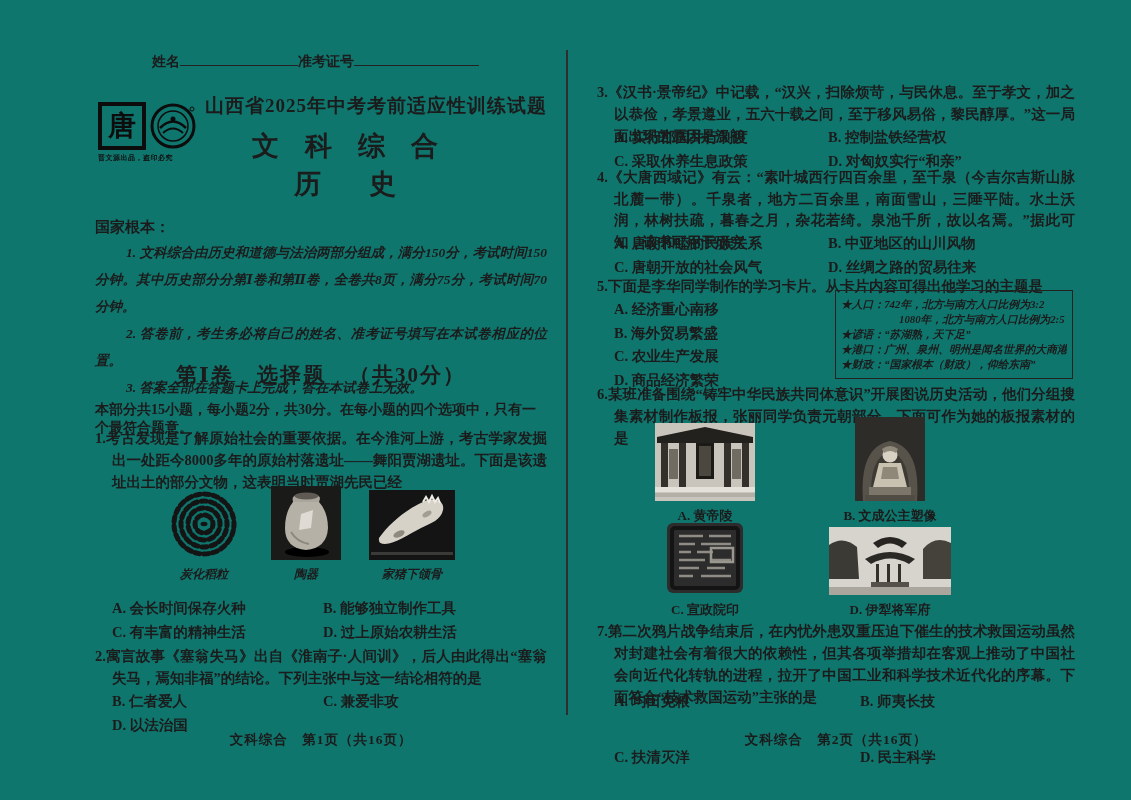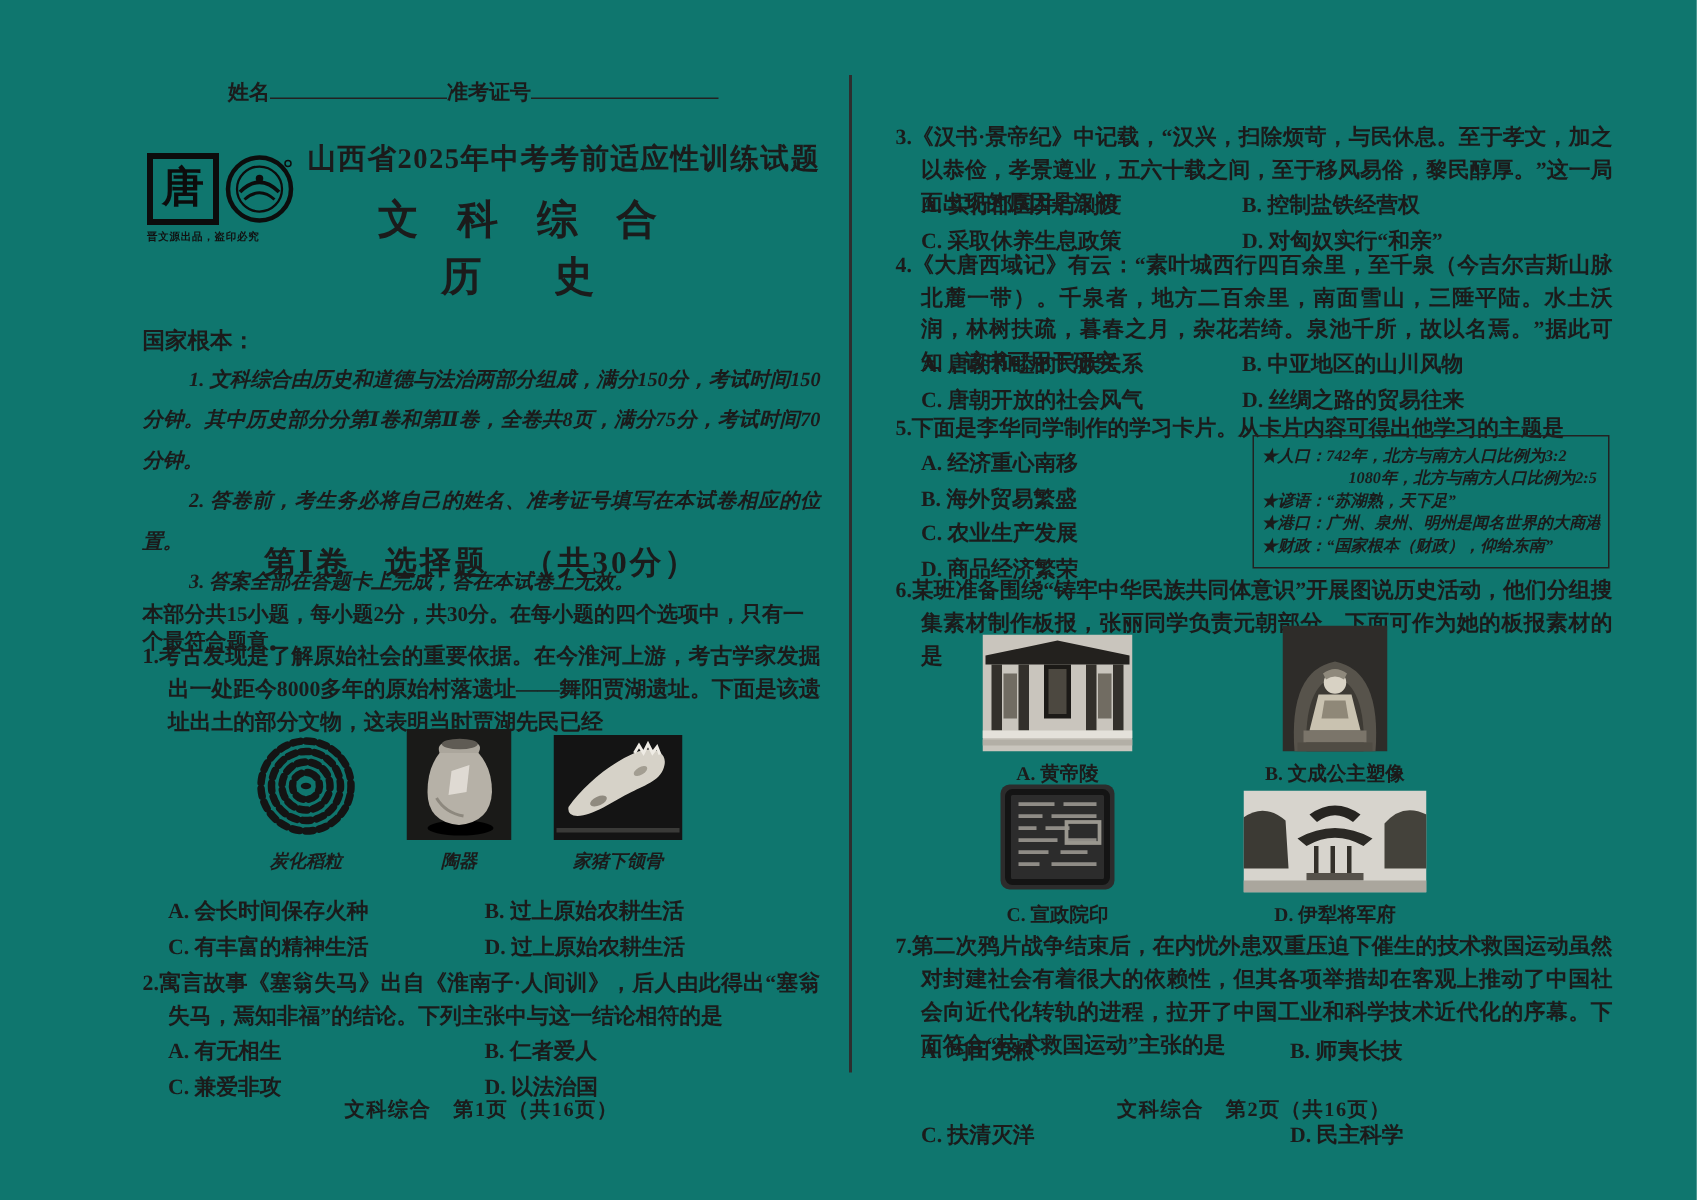--- a/index.html
+++ b/index.html
@@ -162,31 +162,30 @@
           <ellipse cx="30" cy="44" rx="6" ry="3" fill="#8f8a7f" transform="rotate(-25 30 44)"></ellipse>
           <ellipse cx="58" cy="24" rx="5" ry="2.5" fill="#a39e92" transform="rotate(-30 58 24)"></ellipse>
           <rect x="2" y="62" width="82" height="3" fill="#3a3a38"></rect>
         </svg>
         <div class="cap">家猪下颌骨</div>
       </div>
     </div>
 
     <div class="abs opts opts2 q1-opts">
       <span>A. 会长时间保存火种</span>
-      <span>B. 过上原始农耕生活</span>
+      <span>B. 能够独立制作工具</span>
       <span>C. 有丰富的精神生活</span>
       <span>D. 过上原始农耕生活</span>
     </div>
 
     <div class="abs q2">
       <p class="qtext"><span>2.</span><span>寓言故事《塞翁失马》出自《淮南子·人间训》，后人由此得出“塞翁失马，焉知非福”的结论。下列主张中与这一结论相符的是</span></p>
     </div>
 
     <div class="abs opts opts2 q2-opts">
-      <span>A. 有无相生</span>
       <span>B. 仁者爱人</span>
       <span>C. 兼爱非攻</span>
       <span>D. 以法治国</span>
     </div>
   </div>
 
   <div class="page page-right">
 
     <div class="abs q3">
       <p class="qtext"><span>3.</span><span>《汉书·景帝纪》中记载，“汉兴，扫除烦苛，与民休息。至于孝文，加之以恭俭，孝景遵业，五六十载之间，至于移风易俗，黎民醇厚。”这一局面出现的原因是汉初</span></p>

